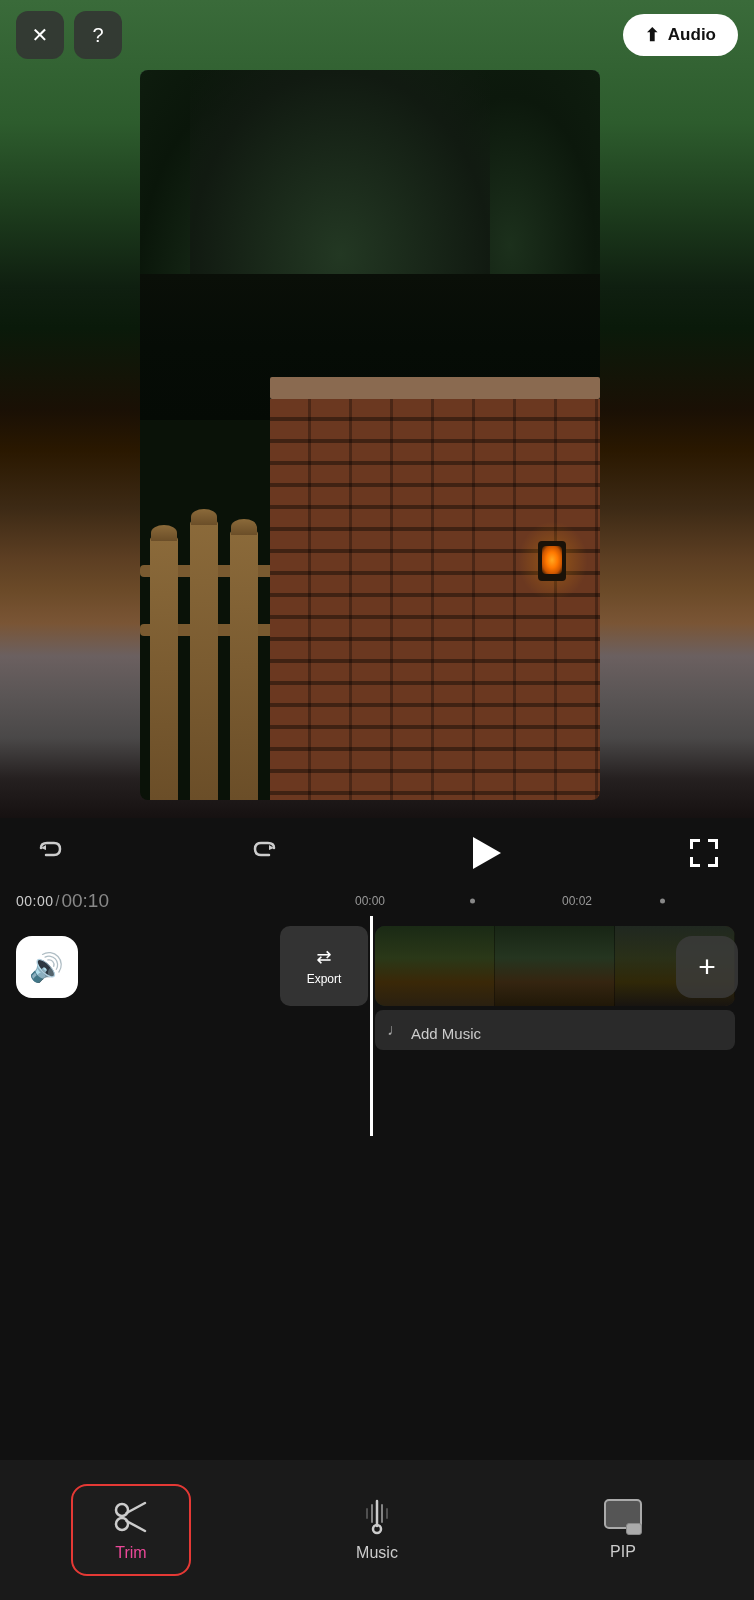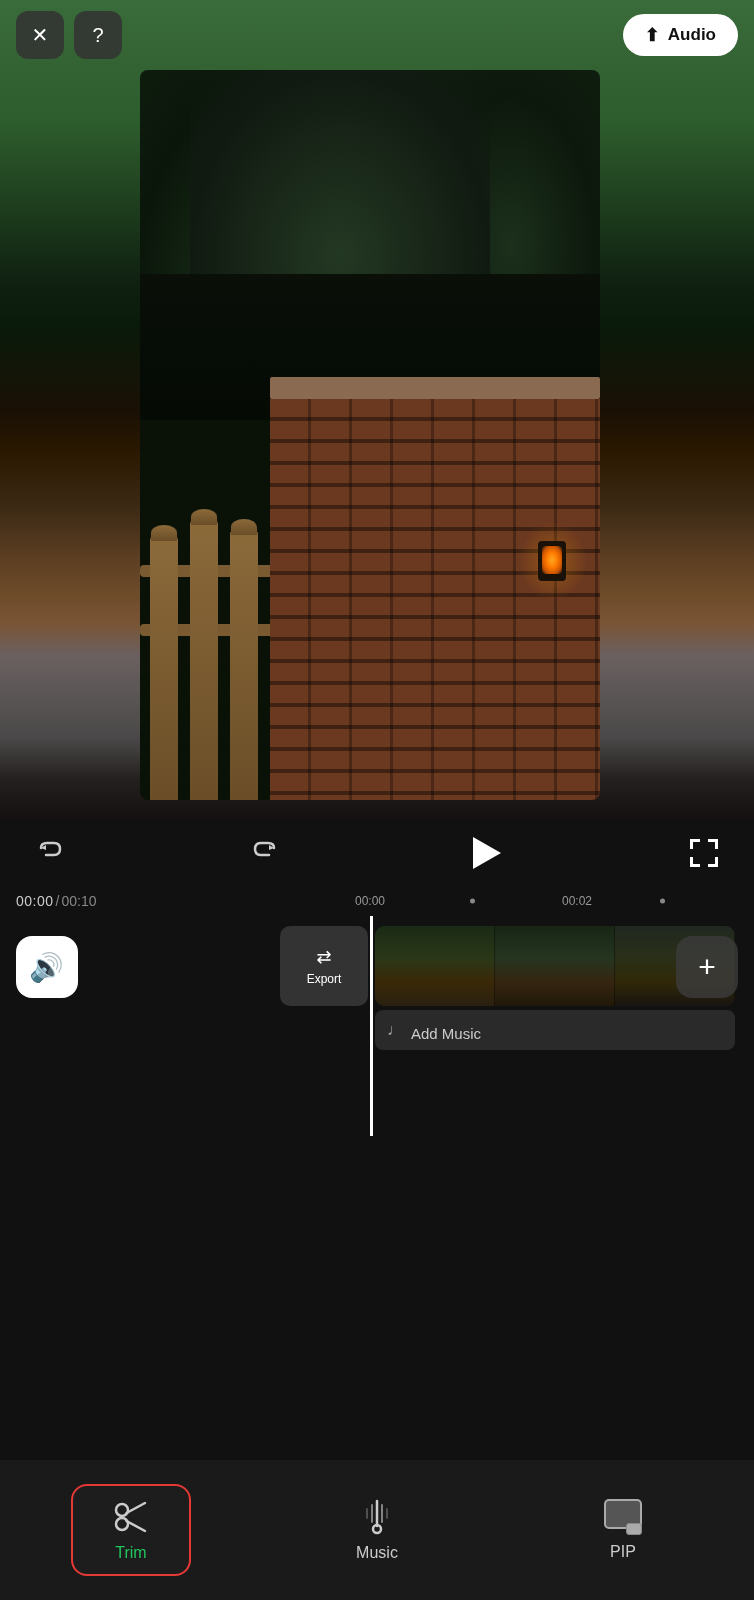--- a/index.html
+++ b/index.html
@@ -343,21 +343,21 @@
       color: #ccc;
       font-weight: 500;
       letter-spacing: 0.5px;
     }
     .time-divider {
       color: #888;
       margin: 0 2px;
       font-size: 14px;
     }
     .time-total {
-      font-size: 14px;
+      font-size: 19px;
       color: #888;
     }
     .timeline-markers {
       position: absolute;
       top: 886px;
       left: 0; right: 0;
       height: 30px;
       display: flex;
       align-items: center;
     }
@@ -520,21 +520,21 @@
     .tool-item.active {
       border: 2.5px solid #e53935;
       background: rgba(30,30,30,0.8);
     }
     .tool-label {
       font-size: 16px;
       color: #ccc;
       font-weight: 500;
     }
     .tool-item.active .tool-label {
-      color: #22c55e;
+      color: #ec4899;
     }
 
     
     .scissors-svg {
       width: 38px;
       height: 38px;
     }
 
     
     .pip-icon-wrap {

